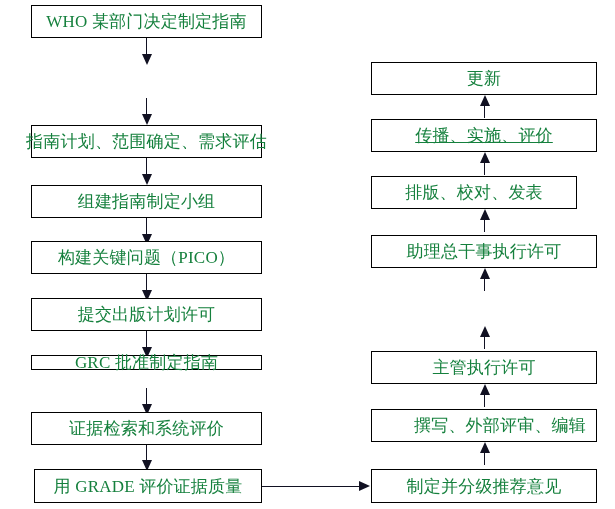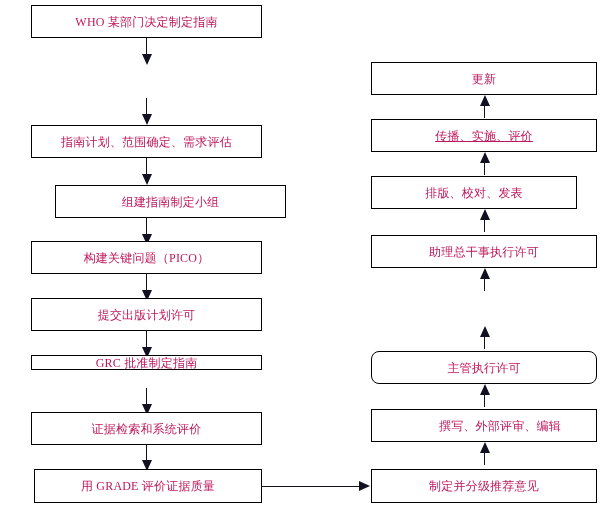--- a/index.html
+++ b/index.html
@@ -17,22 +17,22 @@
   }
   .node {
     position: absolute;
     box-sizing: border-box;
     border: 1.6px solid #000000;
     background: #ffffff;
     display: flex;
     align-items: center;
     justify-content: center;
     text-align: center;
-    color: #be185d;
-    font-size: 12px;
+    color: #15803d;
+    font-size: 17px;
     line-height: 1;
     letter-spacing: 0.2px;
     white-space: nowrap;
   }
   .node-label {
     display: block;
   }
   
   .conn-v {
     position: absolute;
@@ -81,21 +81,21 @@
 
   <div class="conn-v" style="left:146px; top:98px; height:20px;"></div>
   <div class="arrow-down" style="left:141.5px; top:114px;"></div>
 
   <div class="node" style="left:31px; top:125px; width:231px; height:33px;">
     <span class="node-label">指南计划、范围确定、需求评估</span>
   </div>
   <div class="conn-v" style="left:146px; top:158px; height:20px;"></div>
   <div class="arrow-down" style="left:141.5px; top:174px;"></div>
 
-  <div class="node" style="left:31px; top:185px; width:231px; height:33px;margin-left:24px;">
+  <div class="node" style="left:31px; top:185px; width:231px; height:33px;">
     <span class="node-label">组建指南制定小组</span>
   </div>
   <div class="conn-v" style="left:146px; top:218px; height:20px;"></div>
   <div class="arrow-down" style="left:141.5px; top:234px;"></div>
 
   <div class="node" style="left:31px; top:241px; width:231px; height:33px;">
     <span class="node-label">构建关键问题（PICO）</span>
   </div>
   <div class="conn-v" style="left:146px; top:274px; height:20px;"></div>
   <div class="arrow-down" style="left:141.5px; top:290px;"></div>
@@ -145,21 +145,21 @@
 
   <div class="node" style="left:371px; top:235px; width:226px; height:33px;">
     <span class="node-label">助理总干事执行许可</span>
   </div>
   <div class="conn-v" style="left:484px; top:272px; height:19px;"></div>
   <div class="arrow-up" style="left:479.5px; top:268px;"></div>
 
   <div class="conn-v" style="left:484px; top:330px; height:19px;"></div>
   <div class="arrow-up" style="left:479.5px; top:326px;"></div>
 
-  <div class="node" style="left:371px; top:351px; width:226px; height:33px;border-radius:8px;">
+  <div class="node" style="left:371px; top:351px; width:226px; height:33px;">
     <span class="node-label">主管执行许可</span>
   </div>
   <div class="conn-v" style="left:484px; top:388px; height:19px;"></div>
   <div class="arrow-up" style="left:479.5px; top:384px;"></div>
 
   <div class="node" style="left:371px; top:409px; width:226px; height:33px;padding-left:32px;">
     <span class="node-label">撰写、外部评审、编辑</span>
   </div>
   <div class="conn-v" style="left:484px; top:446px; height:19px;"></div>
   <div class="arrow-up" style="left:479.5px; top:442px;"></div>

